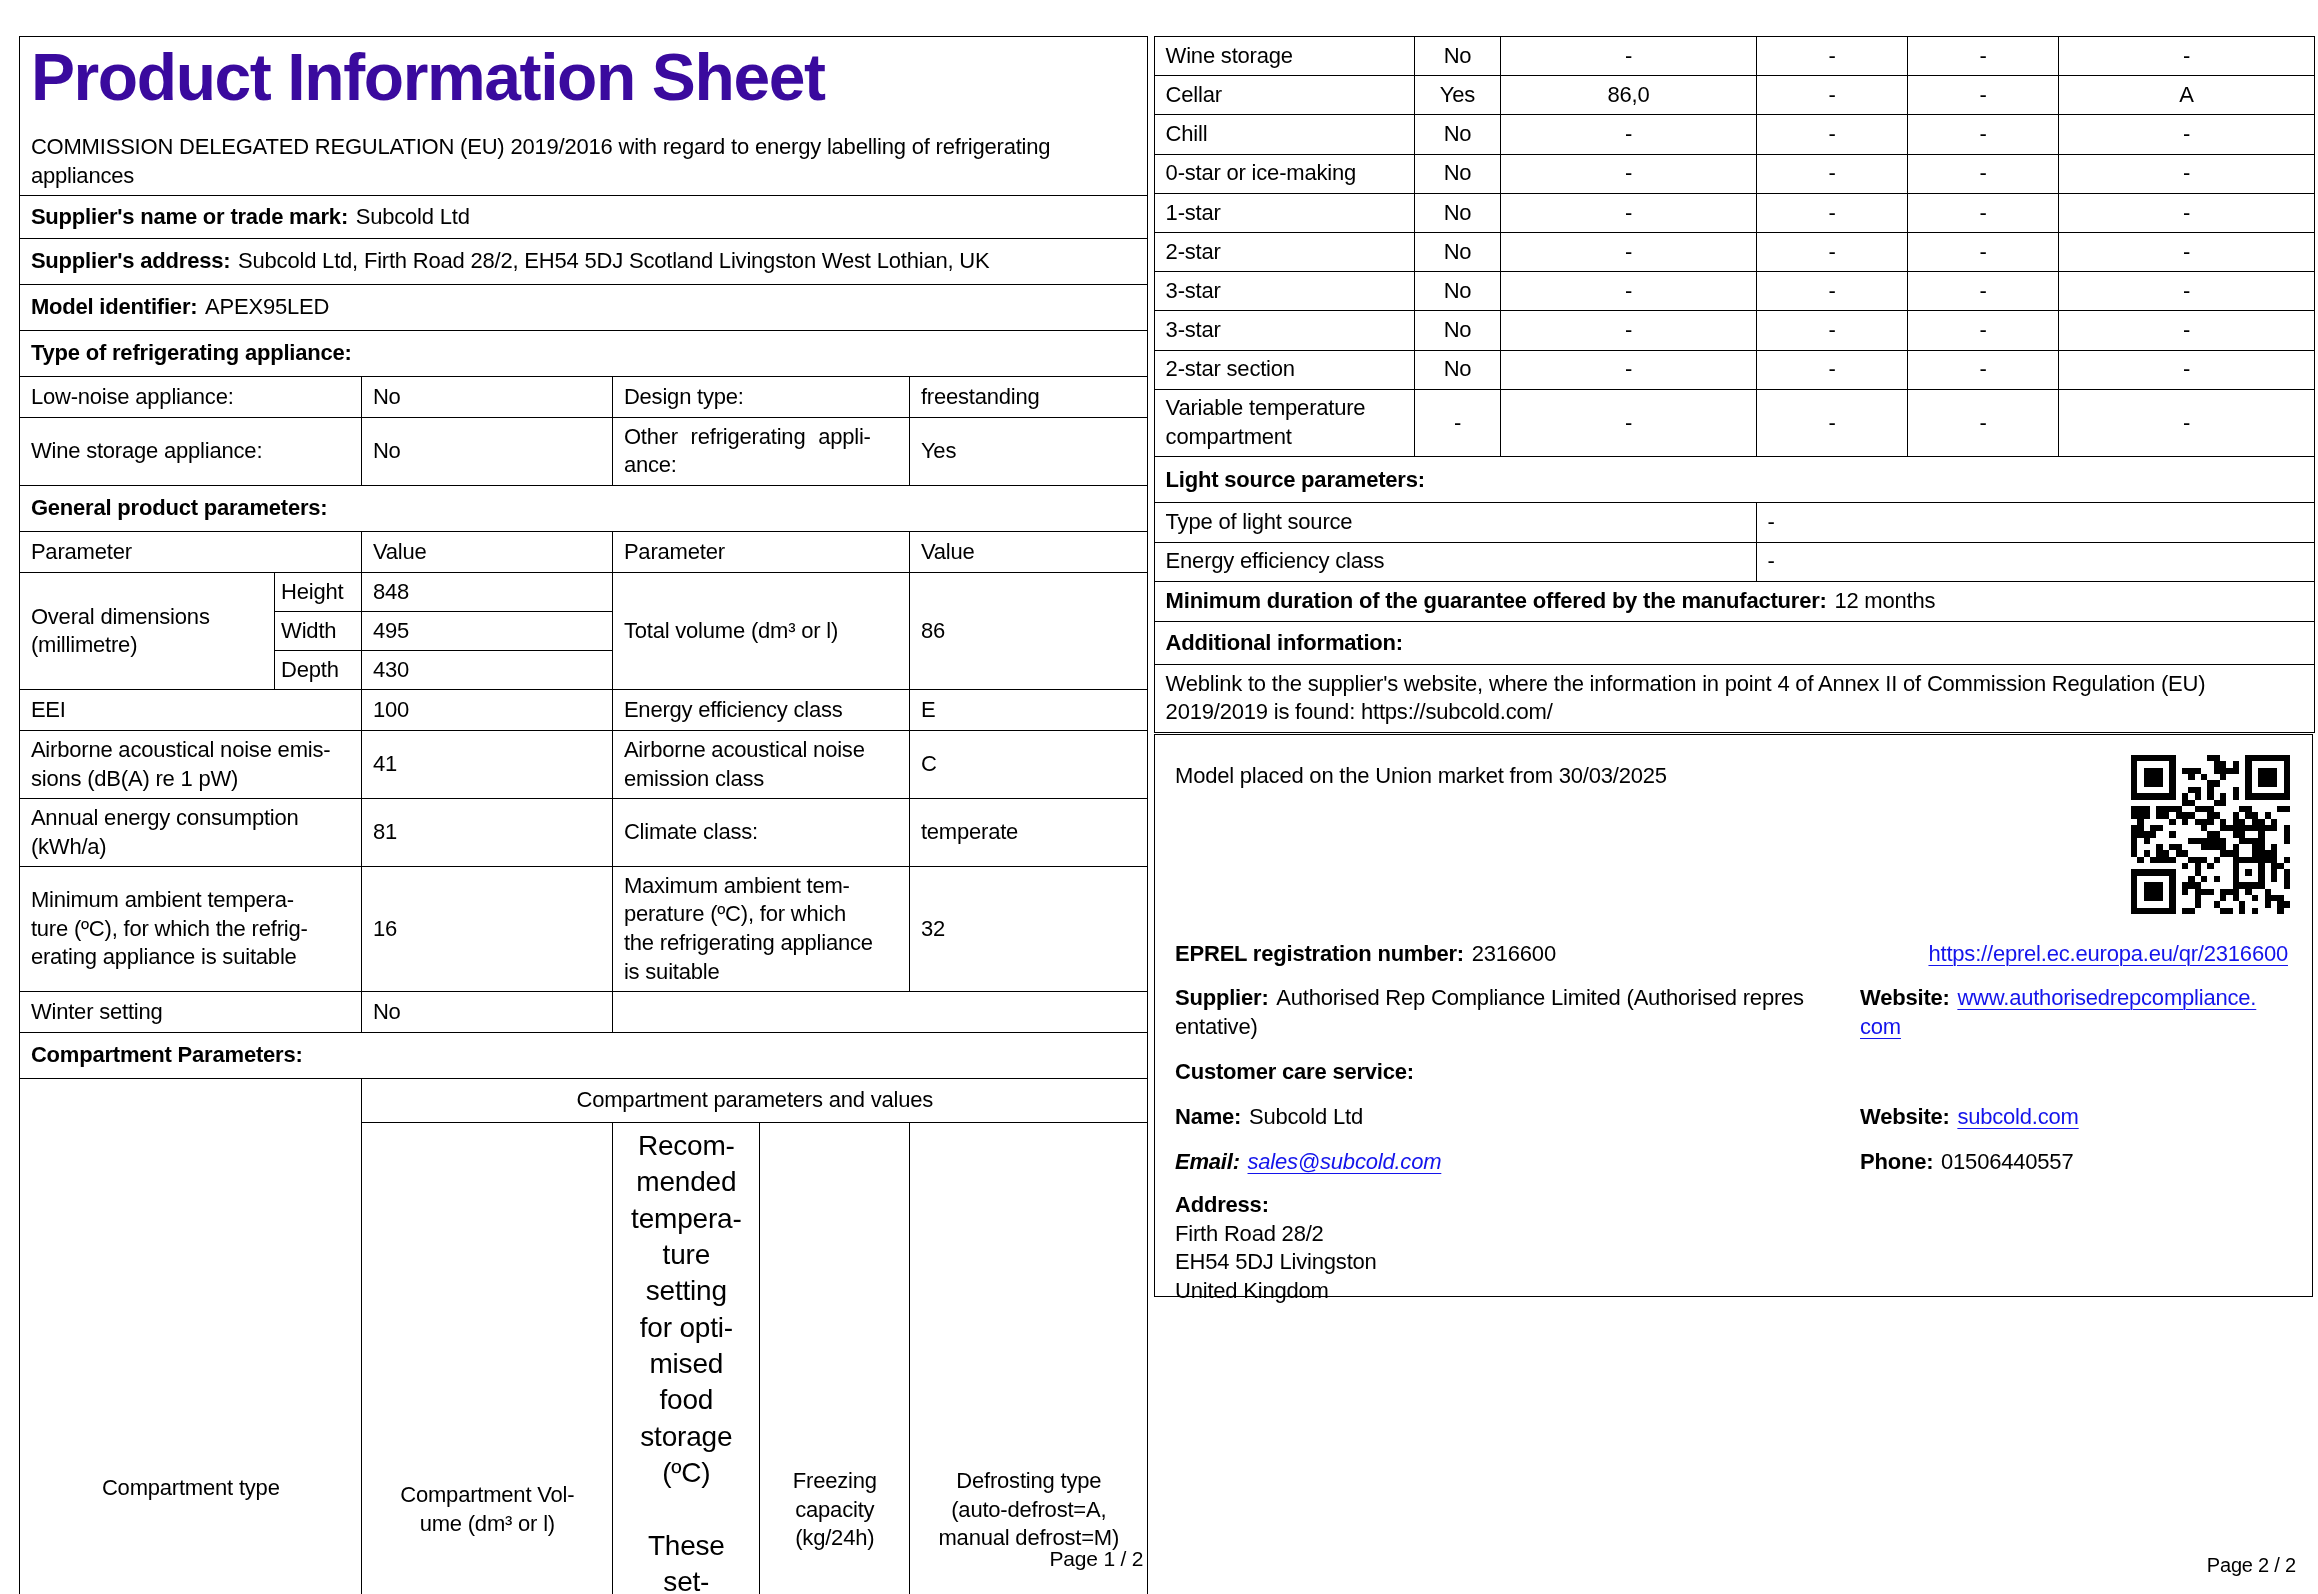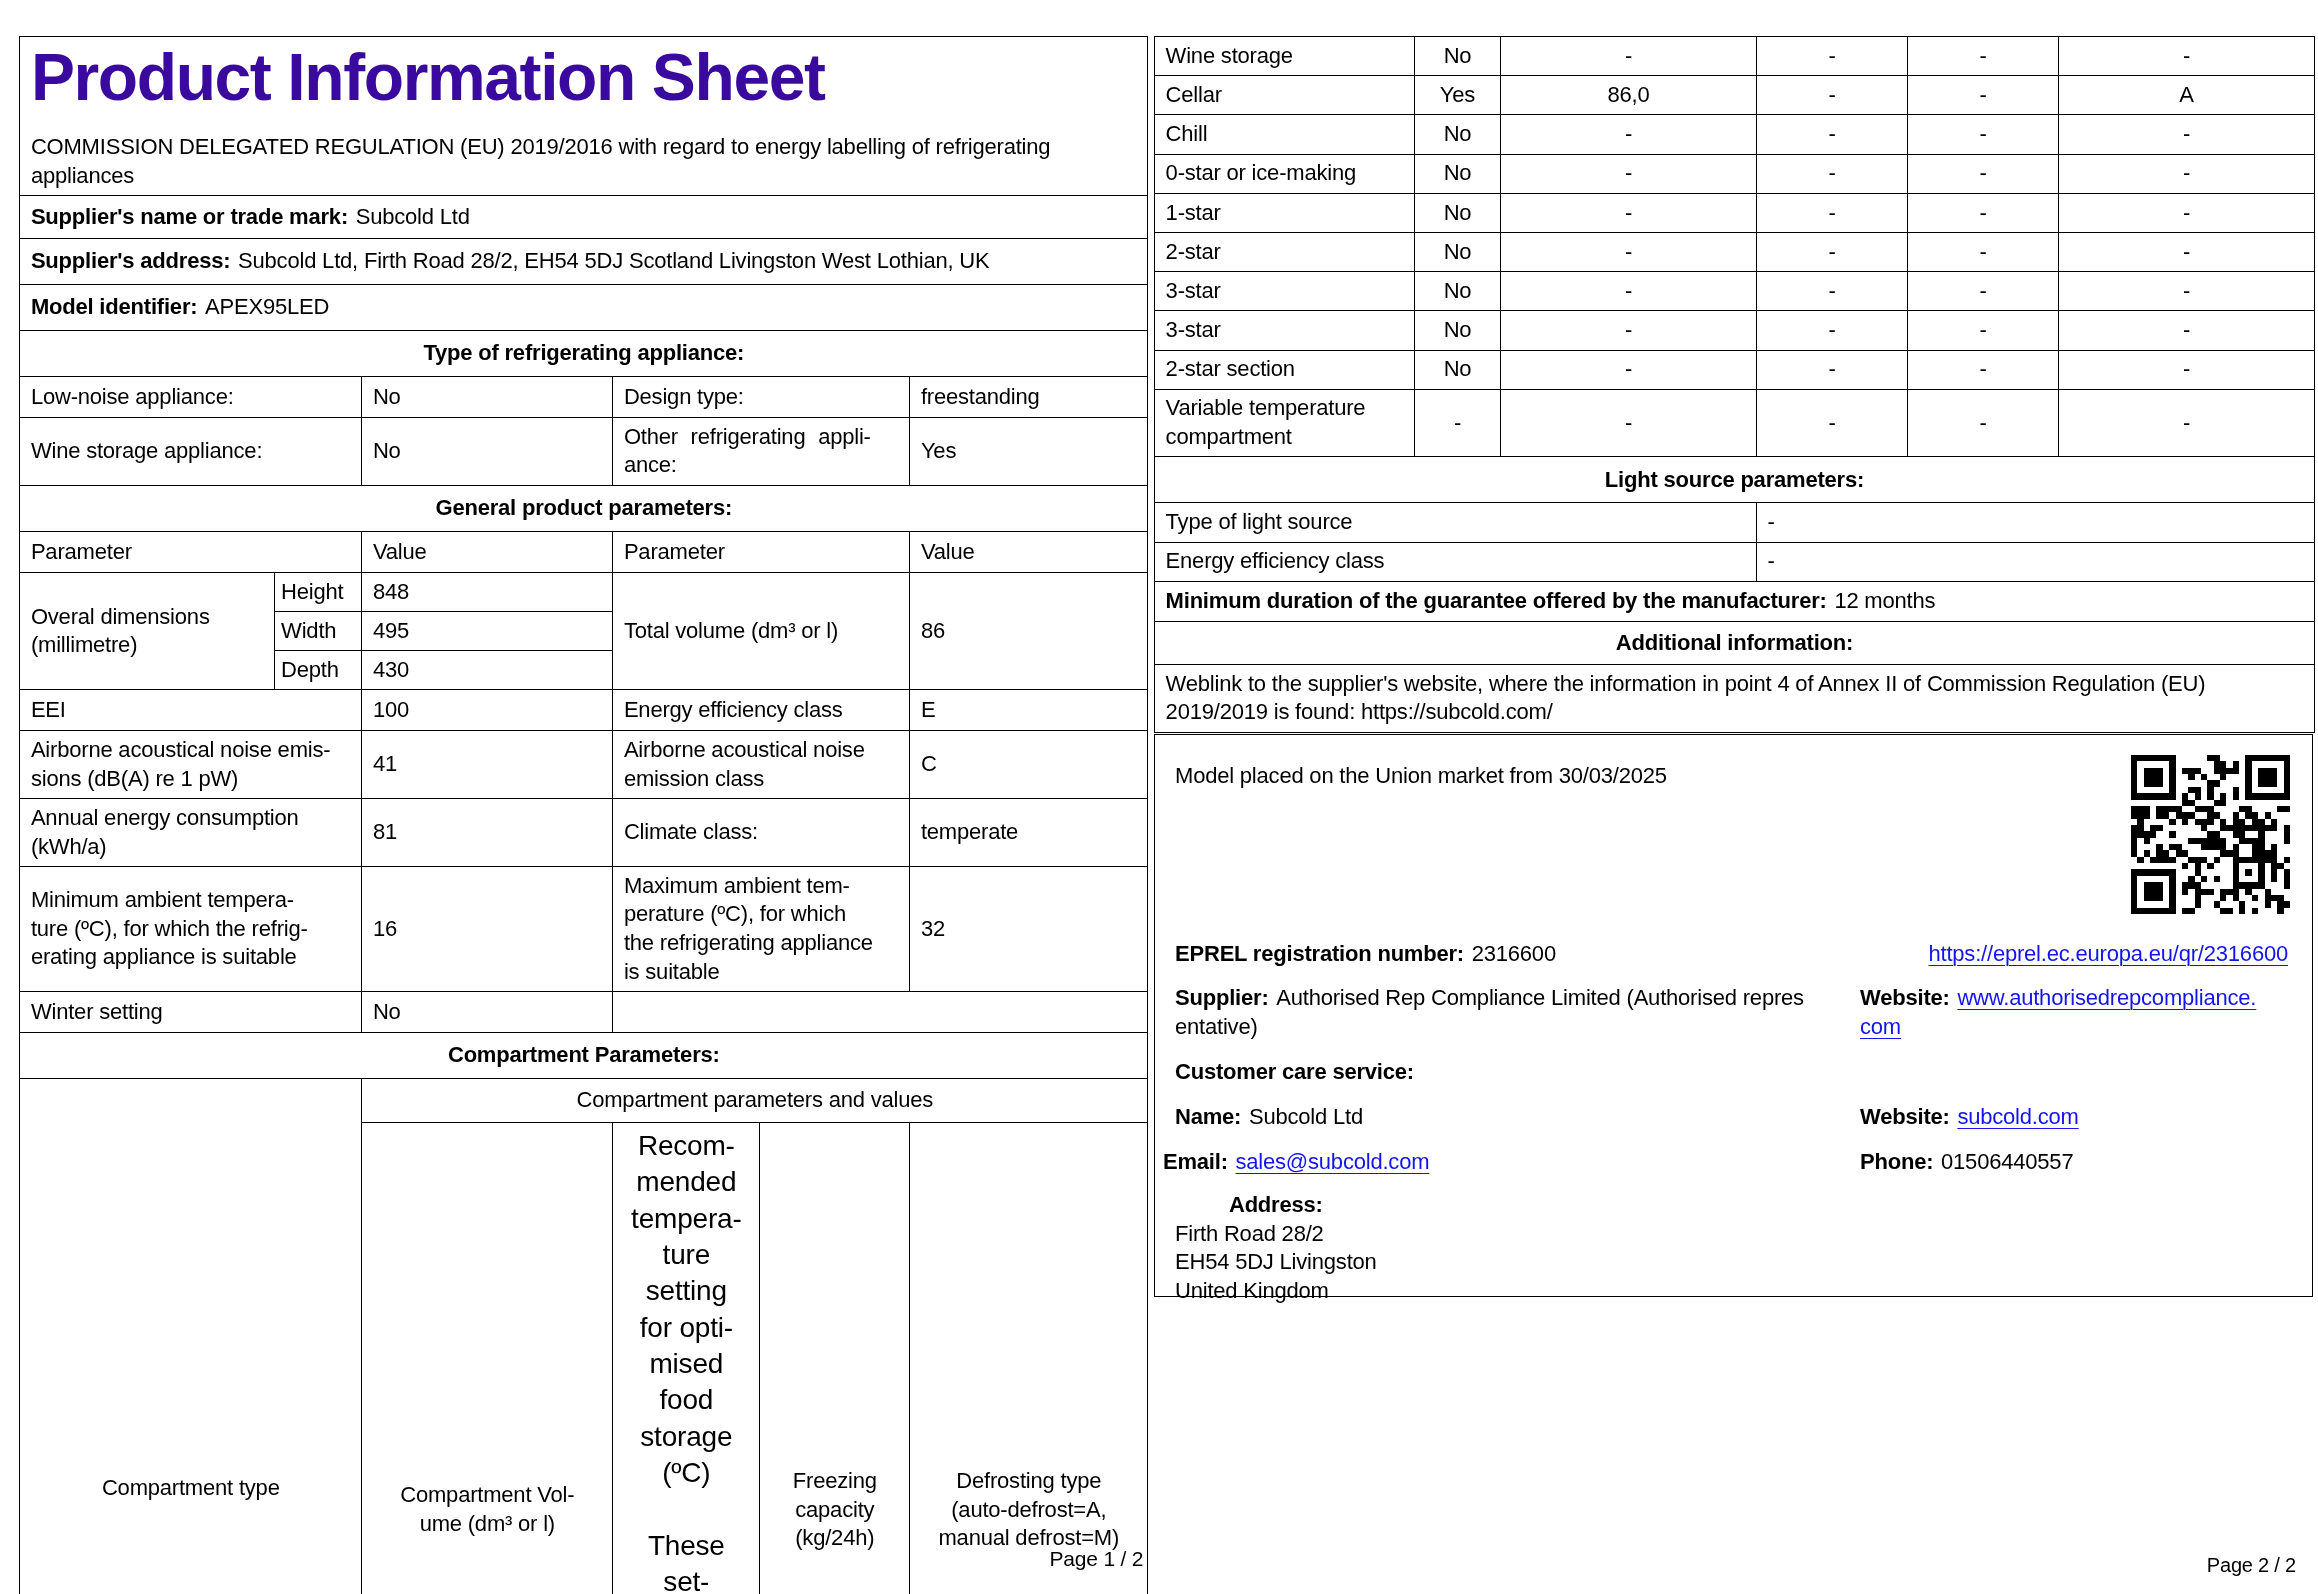--- a/index.html
+++ b/index.html
@@ -3,21 +3,21 @@
 <meta charset="utf-8">
 <style>
   html,body{margin:0;padding:0;background:#ffffff;}
   #canvas{position:relative;width:2319px;height:1594px;background:#fff;
           font-family:"Liberation Sans",sans-serif;color:#000;
           font-size:22px;line-height:1.3;letter-spacing:-0.2px;overflow:hidden;}
   table.t{border-collapse:collapse;table-layout:fixed;position:absolute;background:#fff;}
   .t td{border:1.4px solid #000;padding:4.8px 10.6px;vertical-align:middle;word-wrap:break-word;}
   #t1{left:19.3px;top:36px;width:1127px;}
   #t2{left:1154px;top:36px;width:1159px;}
-  .bold{font-weight:700;text-align:center;}
+  .bold{font-weight:700;}
   .pre{white-space:pre-line;}
   .ce{text-align:center;}
   .titlecell{padding:12.6px 13.5px;vertical-align:top;}
   .title{font-size:66px;font-weight:700;color:#3A0A9E;letter-spacing:-1.4px;line-height:1.08;}
   .subtitle{margin-top:20px;}
   .lblsp{margin-right:7.7px;}
   .tight{font-size:28px;line-height:1.3;padding-left:3.9px;padding-right:3.9px;}
   .justcell{word-spacing:6.8px;}
   .l2{padding-left:13.5px;}
   .lnk{color:#1414EB;text-decoration:underline;text-decoration-thickness:1.4px;text-underline-offset:4.3px;cursor:pointer;}
@@ -553,21 +553,21 @@
 
     <div class="abs bold" style="left:20px;top:323px;">Customer care service:</div>
 
     <div class="abs" style="left:20px;top:368px;">
       <span class="bold lblsp">Name:</span><span>Subcold Ltd</span>
     </div>
     <div class="abs" style="left:705px;top:368px;">
       <span class="bold lblsp">Website:</span><a class="lnk">subcold.com</a>
     </div>
 
-    <div class="abs" style="left:8px;top:413px;">
+    <div class="abs" style="left:20px;top:413px;font-style:italic;">
       <span class="bold lblsp">Email:</span><a class="lnk">sales@subcold.com</a>
     </div>
     <div class="abs" style="left:705px;top:413px;">
       <span class="bold lblsp">Phone:</span><span>01506440557</span>
     </div>
 
     <div class="abs" style="left:20px;top:456px;">
       <div class="bold">Address:</div>
       <div class="pre">Firth Road 28/2
 EH54 5DJ Livingston

